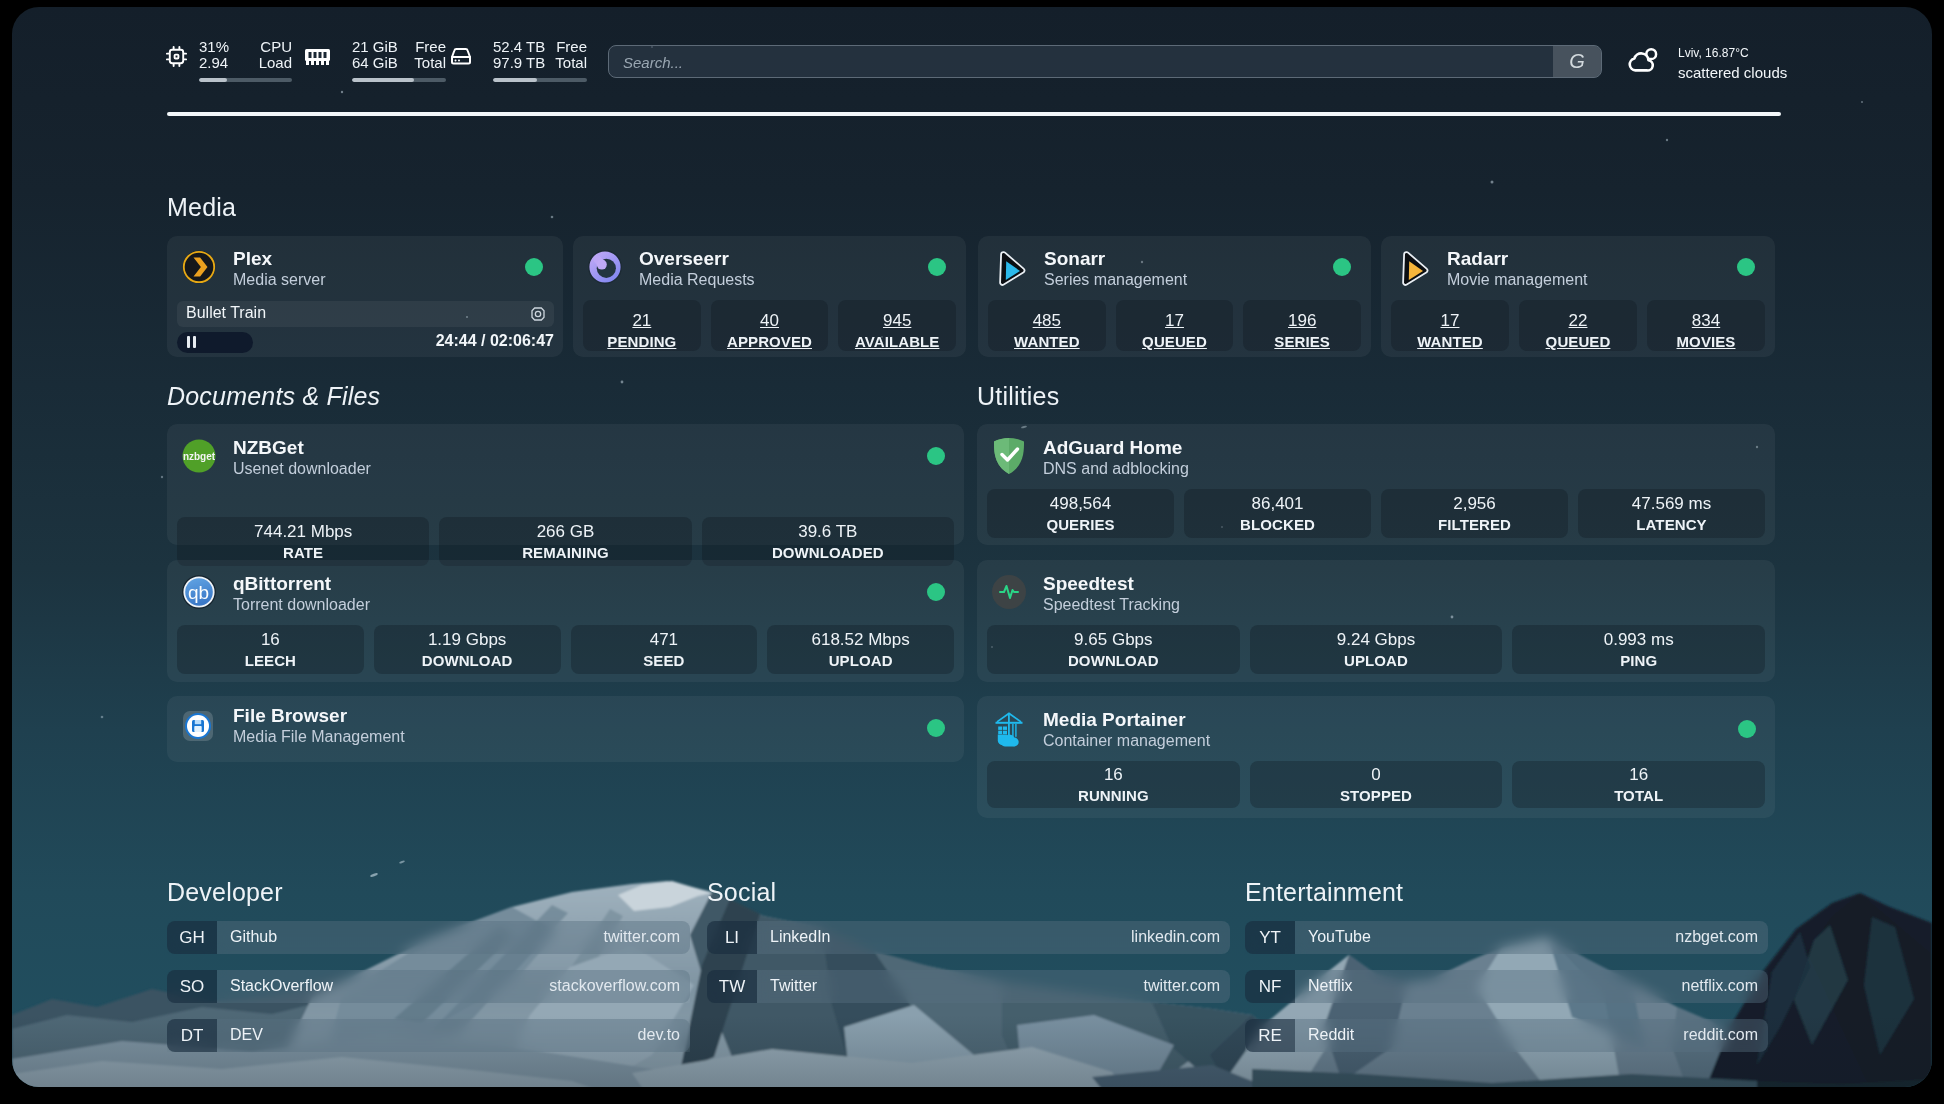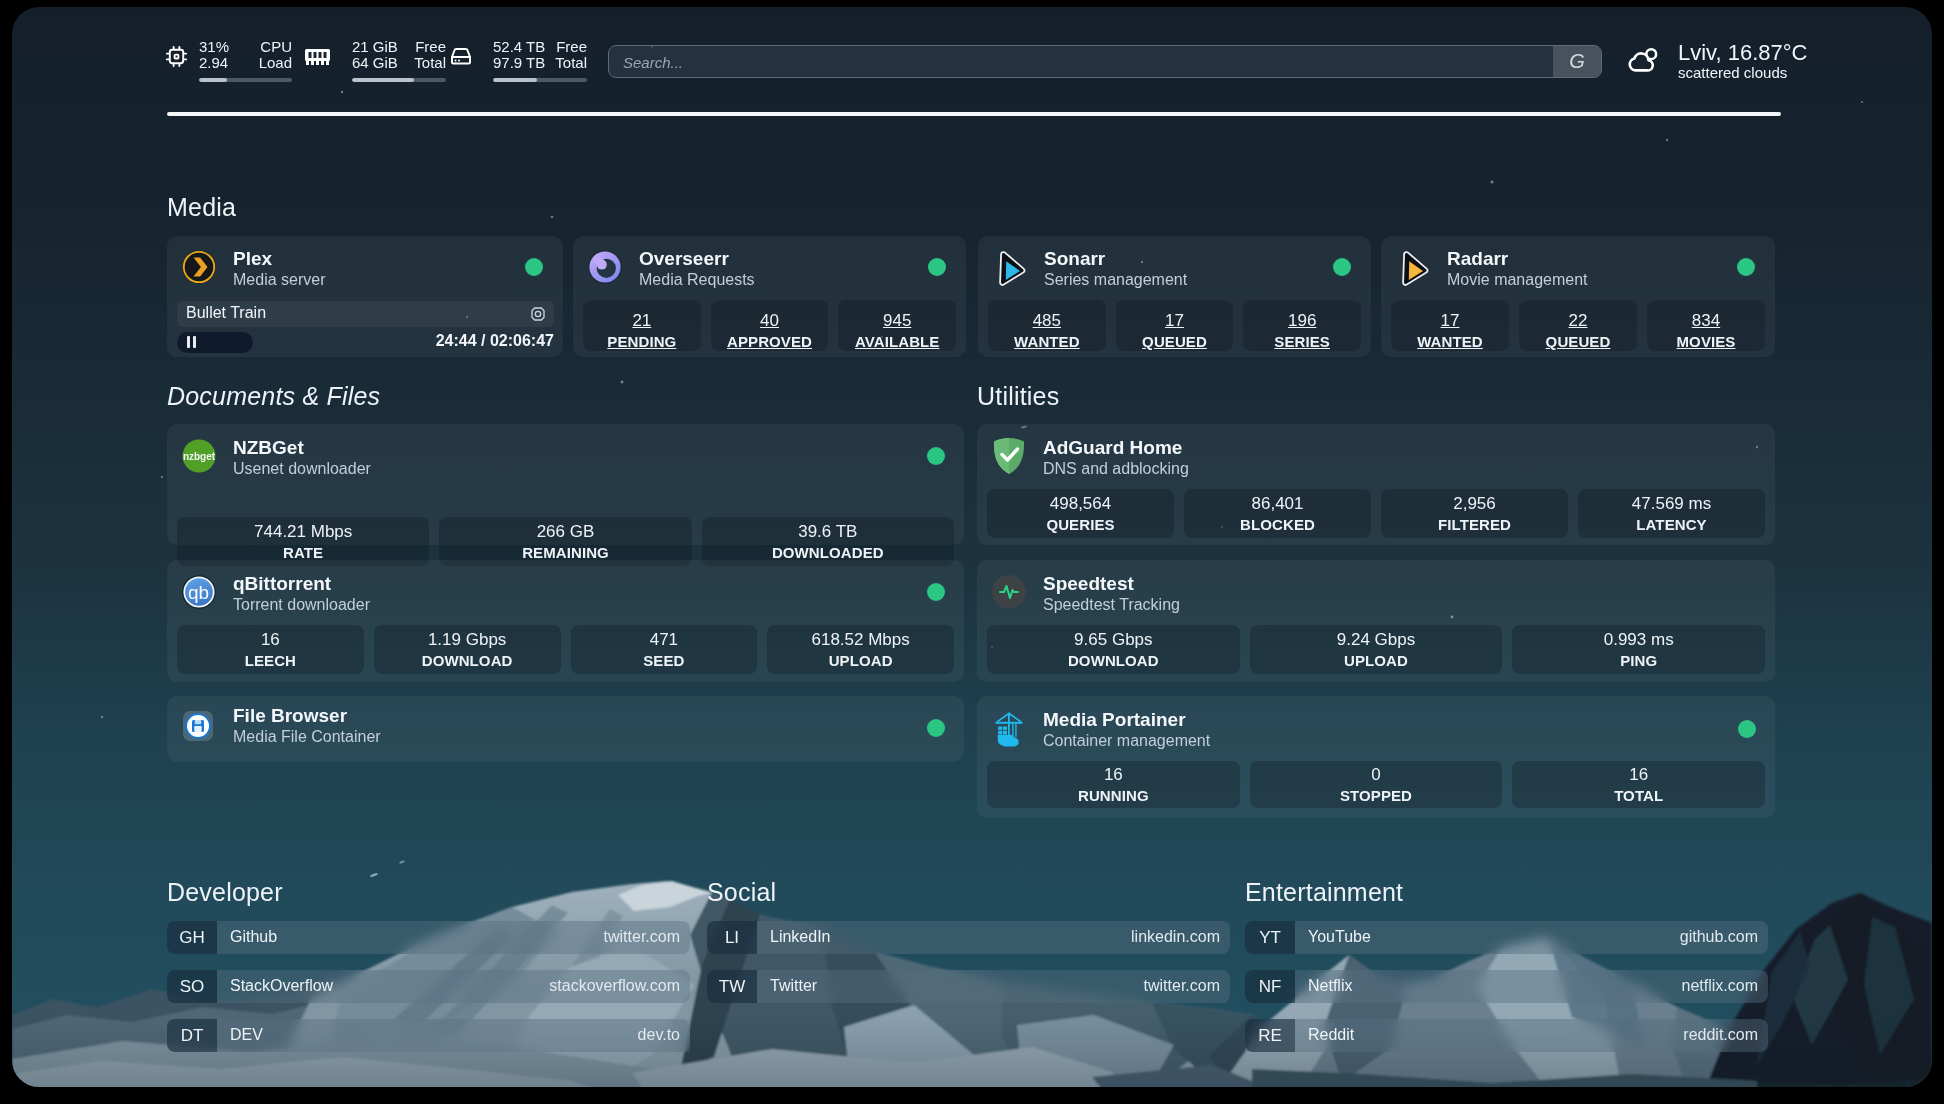--- a/index.html
+++ b/index.html
@@ -15,21 +15,21 @@
   .wtable { position:absolute; top:2px; width:93px; font-size:15px; line-height:16px; }
   .wrow { display:flex; justify-content:space-between; }
   .wbar { margin-top:7px; height:4px; border-radius:2px; background:#4d5b66; position:relative; overflow:hidden; }
   .wfill { position:absolute; left:0; top:0; bottom:0; background:#b9c2ca; border-radius:2px; }
   .search { position:absolute; left:596px; top:38px; width:994px; height:33px; border:1px solid #5d6a77; border-radius:8px;
     background:rgba(52,66,82,.5); color:#9aa7b2; font-size:15px;font-style:italic; }
   .search .ph { position:absolute; left:14px; top:8px; }
   .gbtn { position:absolute; right:0; top:0; bottom:0; width:48px; background:rgba(255,255,255,.16); border-radius:0 7px 7px 0;
     color:#d3dade; font-size:20px; display:flex; align-items:center; justify-content:center; }
   .weather { position:absolute; left:1666px; top:36px; color:#f2f6f9; }
-  .weather .l1 { font-size:22px; line-height:20px; }
+  .weather .l1 { font-size:12px; line-height:20px; }
   .weather .l2 { font-size:15px; line-height:19px; }
   .divider { position:absolute; left:155px; top:105px; width:1614px; height:3.5px; background:#f3f7fa; border-radius:2px; }
 
   h2 { position:absolute; color:#eef3f7; font-size:25px; line-height:34px; font-weight:500; letter-spacing:.2px; }
 
   .card { position:absolute; background:rgba(255,255,255,.05); border-radius:10px; }
   .icon34 { position:absolute; left:15px; width:34px; height:34px; }
   .title { position:absolute; left:66px; font-size:19px; line-height:24px; font-weight:700; color:#f4f7fa; }
   .sub { position:absolute; left:66px; font-size:16px; line-height:19px; color:#c3cedb; }
   .dot { position:absolute; width:18px; height:18px; border-radius:50%; background:#2bc584; }
@@ -378,21 +378,21 @@
     <div class="abs" style="left:16px;top:15px;width:30px;height:30px;border-radius:7px;background:rgba(255,255,255,.17);">
       <svg class="abs" style="left:2px;top:2px" width="26" height="26" viewBox="0 0 26 26">
           <circle cx="13" cy="13" r="13" fill="#1976d2"></circle>
           <circle cx="13" cy="13" r="11" fill="#fff"></circle>
           <rect x="7" y="7" width="12" height="12" rx="1.5" fill="#1976d2"></rect>
           <rect x="9.8" y="7" width="6.4" height="4.2" fill="#bbdefb"></rect>
           <rect x="9.3" y="13" width="7.4" height="6" rx="0.8" fill="#e3f2fd"></rect>
         </svg>
     </div>
     <div class="title" style="top:8px">File Browser</div>
-    <div class="sub" style="top:31px">Media File Container</div>
+    <div class="sub" style="top:31px">Media File Management</div>
     <div class="dot" style="right:19px;top:23px"></div>
   </div>
 
   <div class="card" style="left:965px;top:417px;width:798px;height:121px;">
     <svg class="icon34" style="top:13px;height:38px" viewBox="0 0 34 38">
         <path d="M17 1 C12 1 6 2.2 2 4.6 c0 10 0 24 15 32.4 C32 28.6 32 14.6 32 4.6 28 2.2 22 1 17 1z" fill="#5cab68"></path>
         <path d="M17 1 C12 1 6 2.2 2 4.6 c0 10 0 24 15 32.4z" fill="#6cba78"></path>
         <path d="M10 17.5 l5.5 5.5 L25.5 12" fill="none" stroke="#fff" stroke-width="3.4" stroke-linecap="round" stroke-linejoin="round"></path>
       </svg>
     <div class="title" style="top:12px">AdGuard Home</div>
@@ -516,21 +516,21 @@
           <span class="bmname">Twitter</span>
           <span class="bmurl">twitter.com</span>
         </div>
         <div class="bmab">TW</div>
       </div>
   </div>
   <div class="bmcol" style="left:1233px;top:914px;">
     <div class="bmrow" style="top:0;">
         <div class="bmbody">
           <span class="bmname">YouTube</span>
-          <span class="bmurl">github.com</span>
+          <span class="bmurl">nzbget.com</span>
         </div>
         <div class="bmab">YT</div>
       </div>
     <div class="bmrow" style="top:49px;">
         <div class="bmbody">
           <span class="bmname">Netflix</span>
           <span class="bmurl">netflix.com</span>
         </div>
         <div class="bmab">NF</div>
       </div>

